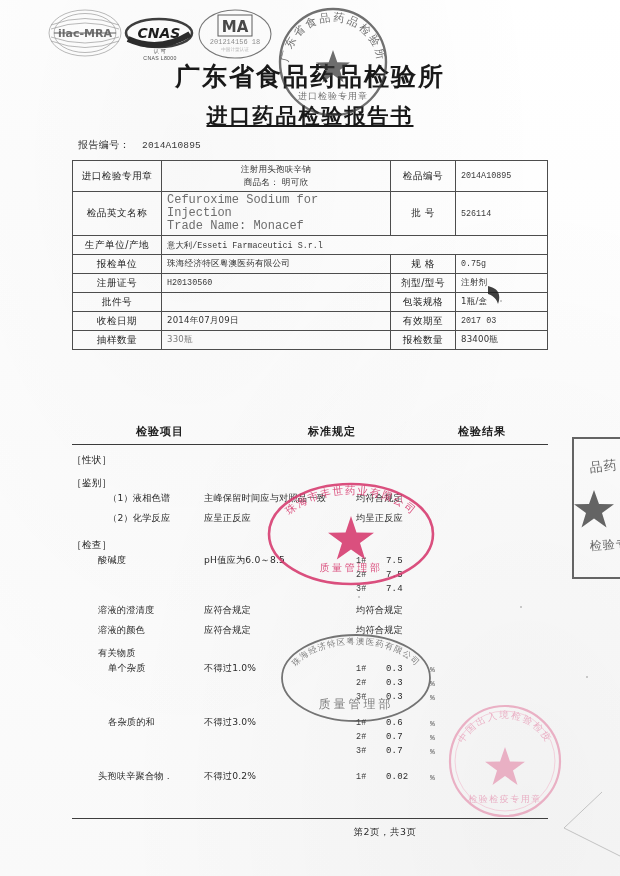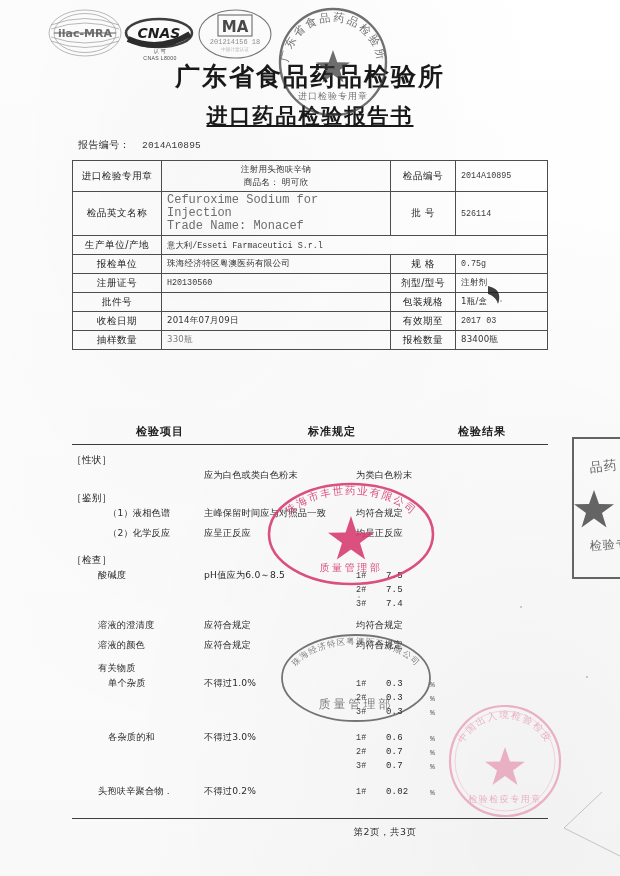--- a/index.html
+++ b/index.html
@@ -352,25 +352,20 @@
 
   <div class="results">
     <div class="res-head">
       <div class="c1">检验项目</div>
       <div class="c2">标准规定</div>
       <div class="c3">检验结果</div>
     </div>
 
     <div class="res-body">
       <div class="grp">［性状］</div>
-      <div class="row">
-        <div class="item"></div>
-        <div class="spec">应为白色或类白色粉末</div>
-        <div class="result">为类白色粉末</div>
-      </div>
 
       <div class="sp-8"></div>
       <div class="grp">［鉴别］</div>
       <div class="row">
         <div class="item ind2">（1）液相色谱</div>
         <div class="spec">主峰保留时间应与对照品一致</div>
         <div class="result">均符合规定</div>
       </div>
       <div class="sp-5"></div>
       <div class="row">

